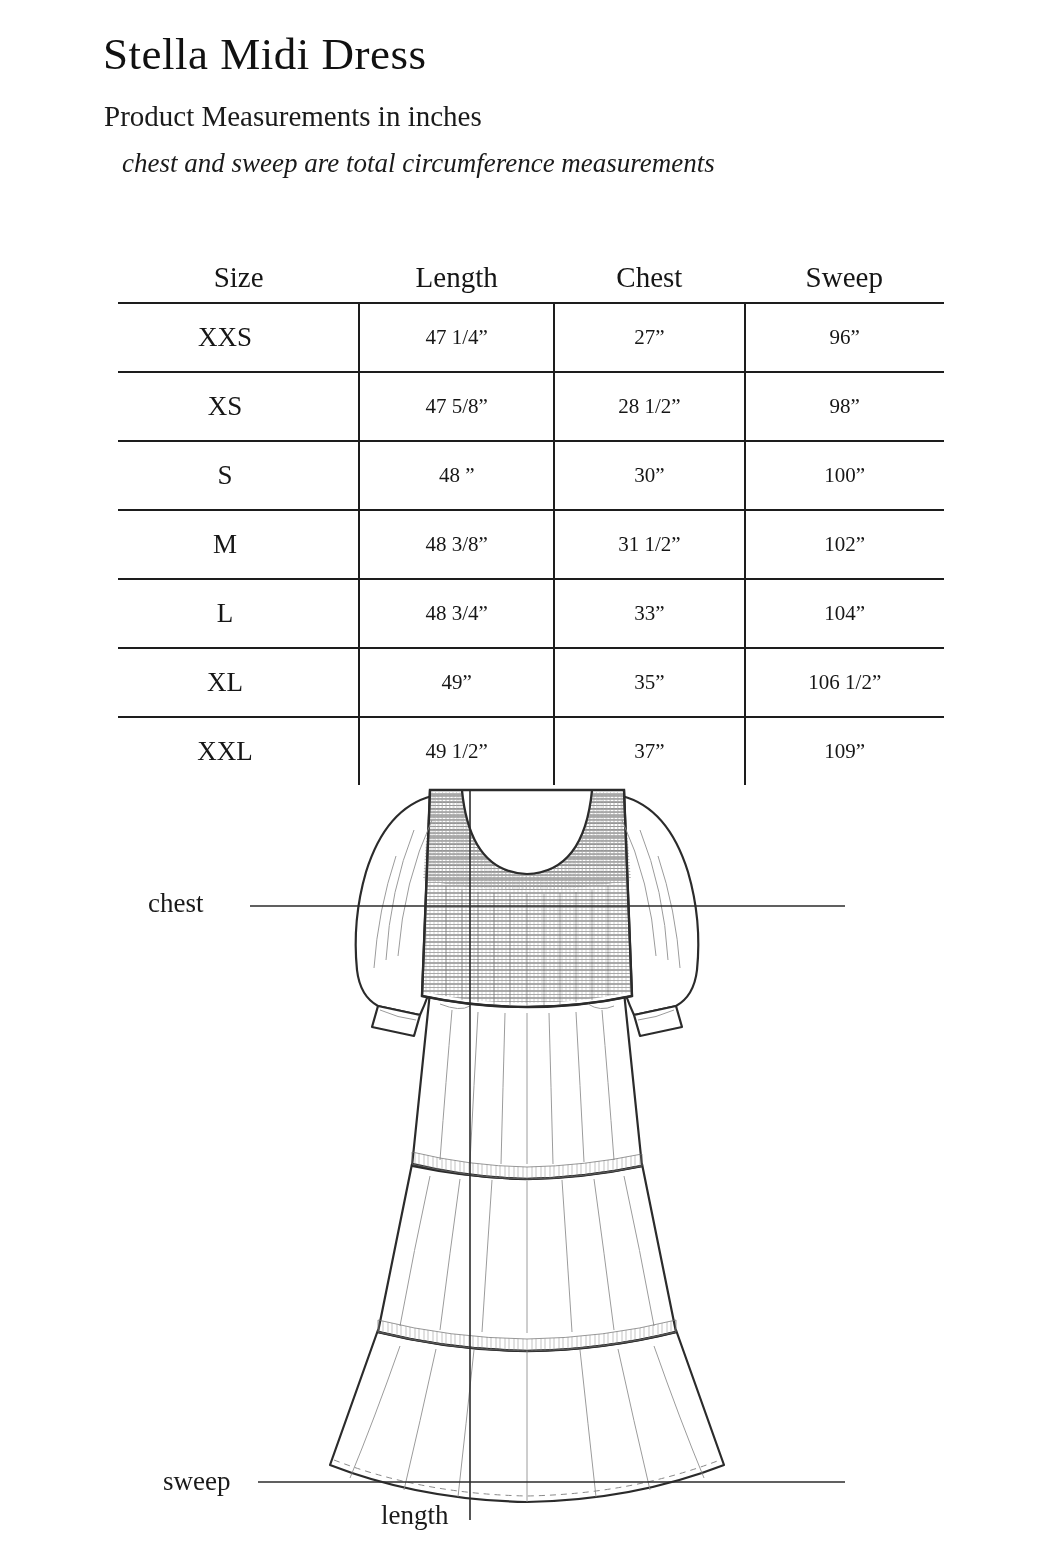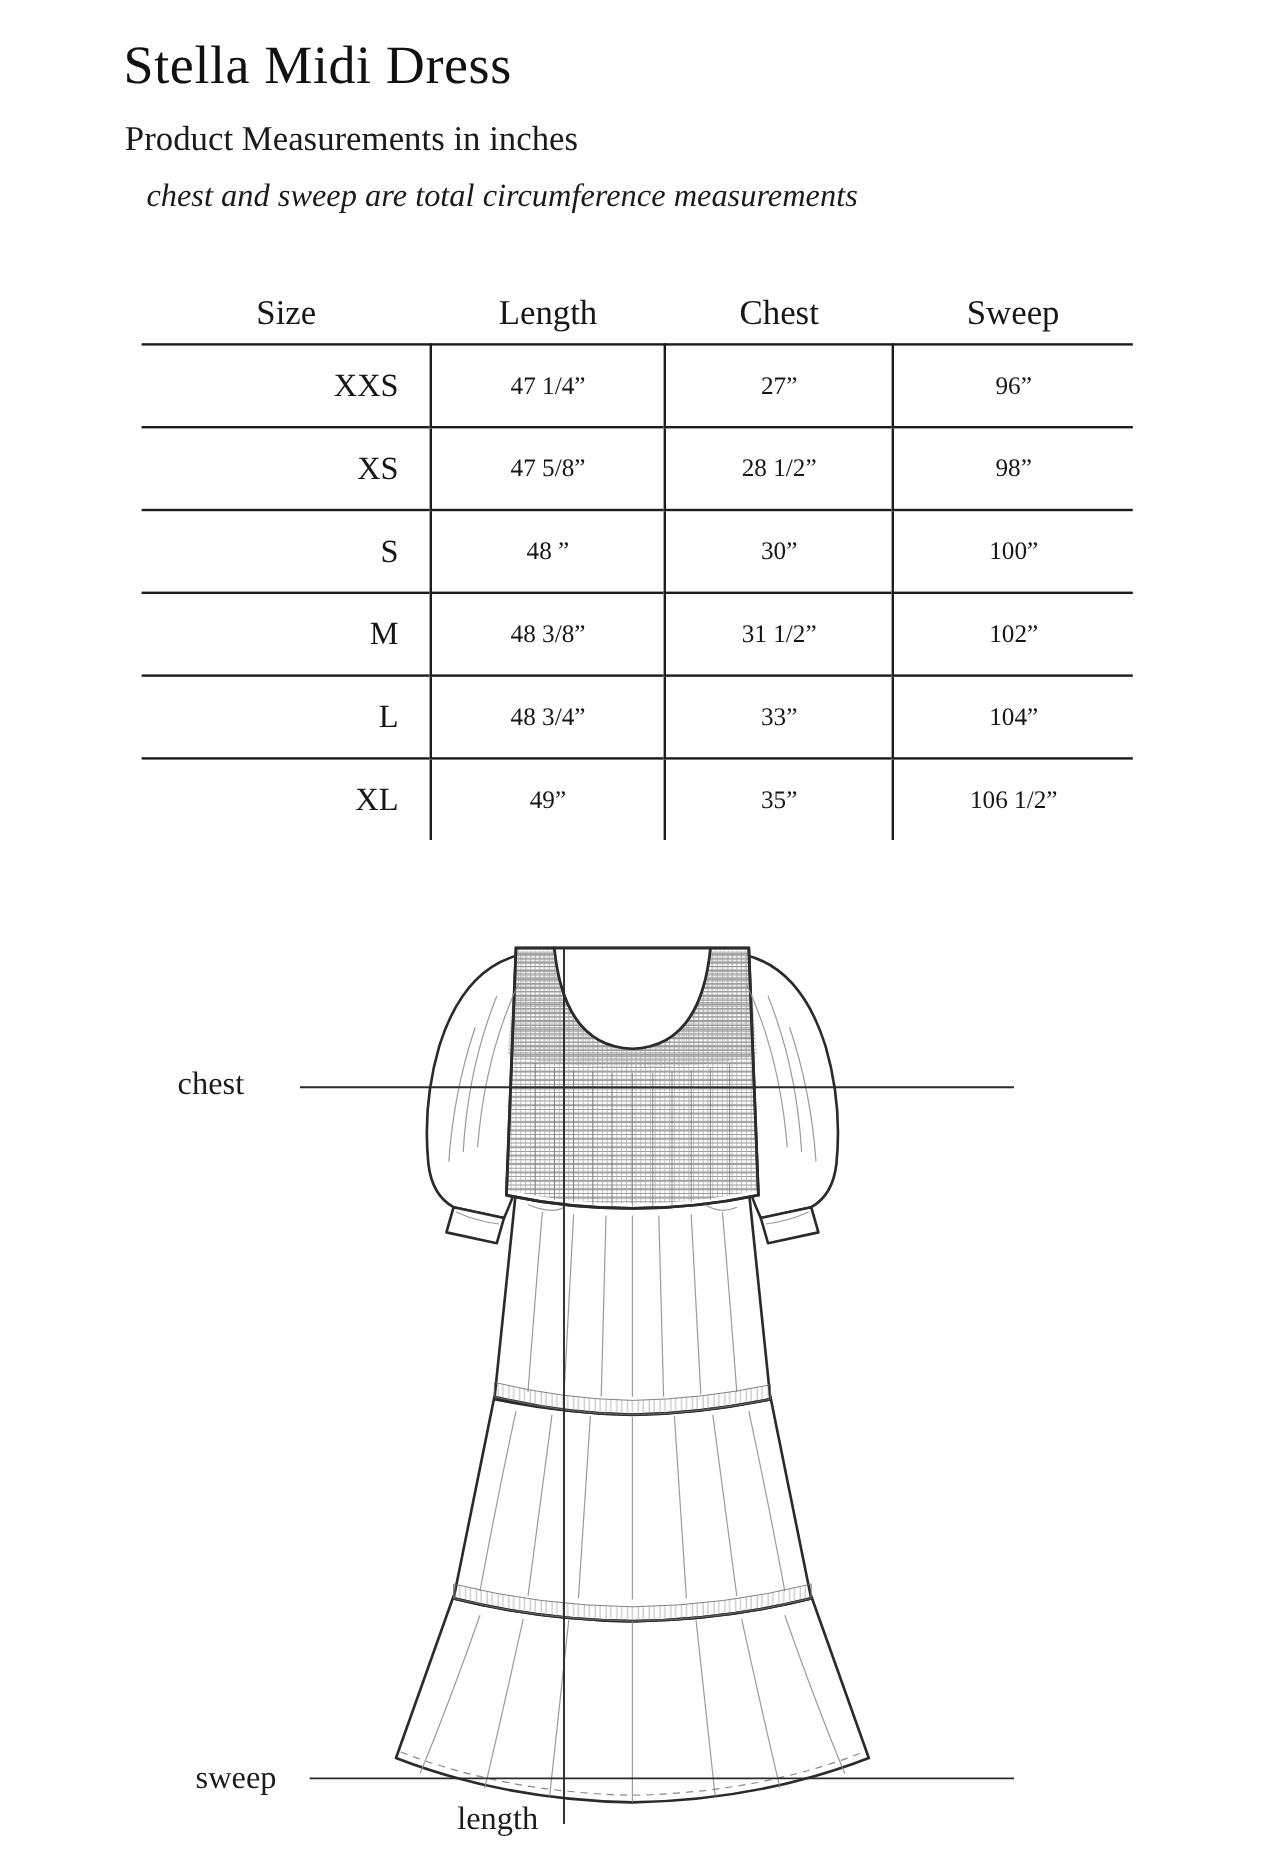--- a/index.html
+++ b/index.html
@@ -56,21 +56,21 @@
     font-size: 27px;
     font-style: italic;
     color: #1a1a1a;
     white-space: nowrap;
   }
 
   
   .size-table {
     position: absolute;
     left: 118px;
-    top: 236px;
+    top: 252px;
     width: 826px;
     border-collapse: collapse;
   }
   .size-table th,
   .size-table td {
     font-weight: 400;
     font-size: 21px;
     text-align: center;
     padding: 0;
     height: 67px;
@@ -106,21 +106,21 @@
     width: 206px;
     margin-left: 14px;
   }
   
   .size-table thead th.h-size { width: 224px; }
   .size-table thead th.h-length { width: 200px; }
   .size-table thead th.h-chest { width: 196px; }
   .size-table thead th.h-sweep { width: 206px; }
 
   
-  .size-table tbody td.c-size { padding-right: 26px; text-align: right; }
+  .size-table tbody td.c-size { padding-right: 26px; text-align: center; }
 
   
   .illus {
     position: absolute;
     left: 0;
     top: 760px;
     width: 1053px;
     height: 781px;
   }
   .label-chest {
@@ -192,20 +192,26 @@
         <td class="c-size">L</td>
         <td class="c-length">48 3/4”</td>
         <td class="c-chest">33”</td>
         <td class="c-sweep">104”</td>
       </tr>
       <tr>
         <td class="c-size">XL</td>
         <td class="c-length">49”</td>
         <td class="c-chest">35”</td>
         <td class="c-sweep">106 1/2”</td>
+      </tr>
+      <tr>
+        <td class="c-size">XXL</td>
+        <td class="c-length">49 1/2”</td>
+        <td class="c-chest">37”</td>
+        <td class="c-sweep">109”</td>
       </tr>
     </tbody>
   </table>
 
   <svg class="illus" viewBox="0 0 1053 781" width="1053" height="781" xmlns="http://www.w3.org/2000/svg">
     <defs>
       <pattern id="smock" width="8" height="7" patternUnits="userSpaceOnUse">
         <path d="M0 0.5 H8 M0 3.5 H8 M0 6.5 H8" stroke="#7d7d7d" stroke-width="0.7" fill="none"></path>
         <path d="M2 0 V7 M6 0 V7" stroke="#9a9a9a" stroke-width="0.5" fill="none"></path>
       </pattern>

